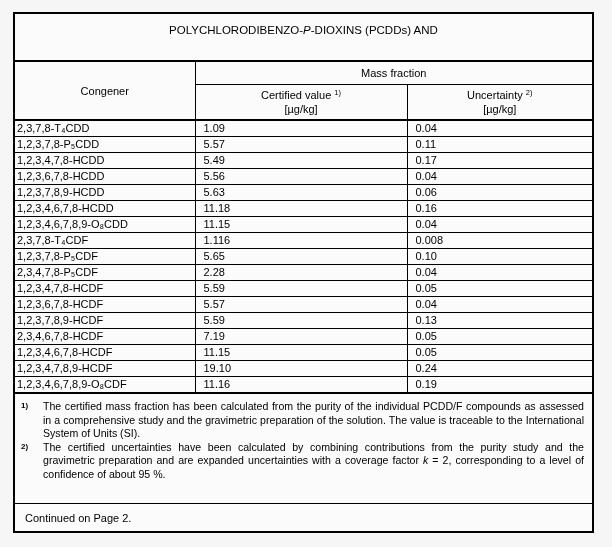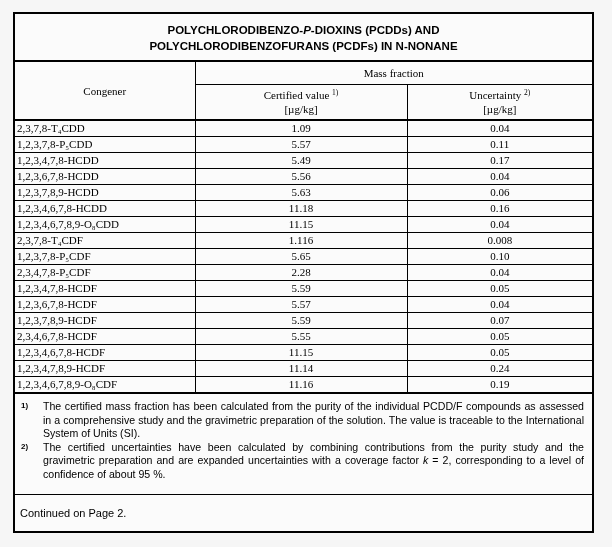--- a/index.html
+++ b/index.html
@@ -14,32 +14,32 @@
     position:absolute; left:13px; top:12px;
     width:581px; height:521px;
     border:2px solid #000;
     background:#fbfbfb;
     display:flex; flex-direction:column;
   }
   .title-block {
     height:48px;
     border-bottom:2px solid #000;
     text-align:center;
-    font-weight:bold;
+    font-weight:normal;
     font-size:11.5px;
     line-height:16px;
     padding-top:8px;
   }
   .title-block .it { font-style:italic; }
   table.data-table {
     border-collapse:collapse;
     width:100%;
     table-layout:fixed;
   }
-  table.data-table td { border:1px solid #000; font-size:11px;font-family:Liberation Serif, serif; }
+  table.data-table td { border:1px solid #000; font-size:11px; }
   table.data-table tr td:first-child { border-left:0; }
   table.data-table tr td:last-child  { border-right:0; }
   table.data-table tr.hdr-top td { border-top:0; }
   table.data-table tr:last-child td { border-bottom:0; }
   .col-congener  { width:180px; }
   .col-certified { width:212px; }
   .col-uncert    { width:185px; }
   td.congener-head {
     text-align:center; vertical-align:middle;
     border-bottom:2px solid #000 !important;
@@ -51,50 +51,49 @@
     line-height:14px;
     border-bottom:2px solid #000;
   }
   .sup {
     font-size:7.5px;
     vertical-align:top;
     position:relative; top:-2px;
   }
   tr.data-row td { height:15px; line-height:13px; padding:1px 8px; }
   td.cg  { text-align:left; padding-left:2px !important; }
-  td.num { text-align:center; }
+  td.num { }
   .footnotes {
     flex:1;
     border-top:2px solid #000;
     padding:6px 8px 2px 6px;
     font-size:10.6px;
     line-height:13.6px;
   }
   .fn { position:relative; padding-left:22px; text-align:justify; }
   .fn-marker {
     position:absolute; left:0; top:-1px;
     font-size:8px; font-weight:bold;
   }
   .fn .it { font-style:italic; }
   .continued {
     border-top:1px solid #000;
-    height:37px;
+    height:28px;
     display:flex; align-items:center;
-    padding-left:5px;
+    padding-left:10px;
     font-size:11px;
   }
 </style>
 </head>
 <body>
 
 <div class="frame">
 
   <div class="title-block">
     <div><span>POLYCHLORODIBENZO-</span><span class="it">P</span><span>-DIOXINS (PCDDs) AND</span></div>
-    <div>POLYCHLORODIBENZOFURANS (PCDFs) IN N-NONANE</div>
   </div>
 
   <table class="data-table">
     <colgroup>
       <col class="col-congener">
         <col class="col-certified">
         <col class="col-uncert">
     </colgroup>
     <tbody>
       <tr class="hdr-top">
@@ -168,35 +167,35 @@
         <td class="num">0.05</td>
       </tr>
       <tr class="data-row">
         <td class="cg">1,2,3,6,7,8-HCDF</td>
         <td class="num">5.57</td>
         <td class="num">0.04</td>
       </tr>
       <tr class="data-row">
         <td class="cg">1,2,3,7,8,9-HCDF</td>
         <td class="num">5.59</td>
-        <td class="num">0.07</td>
+        <td class="num">0.13</td>
       </tr>
       <tr class="data-row">
         <td class="cg">2,3,4,6,7,8-HCDF</td>
-        <td class="num">5.55</td>
+        <td class="num">7.19</td>
         <td class="num">0.05</td>
       </tr>
       <tr class="data-row">
         <td class="cg">1,2,3,4,6,7,8-HCDF</td>
         <td class="num">11.15</td>
         <td class="num">0.05</td>
       </tr>
       <tr class="data-row">
         <td class="cg">1,2,3,4,7,8,9-HCDF</td>
-        <td class="num">11.14</td>
+        <td class="num">19.10</td>
         <td class="num">0.24</td>
       </tr>
       <tr class="data-row">
         <td class="cg">1,2,3,4,6,7,8,9-O₈CDF</td>
         <td class="num">11.16</td>
         <td class="num">0.19</td>
       </tr>
     </tbody>
   </table>
 

